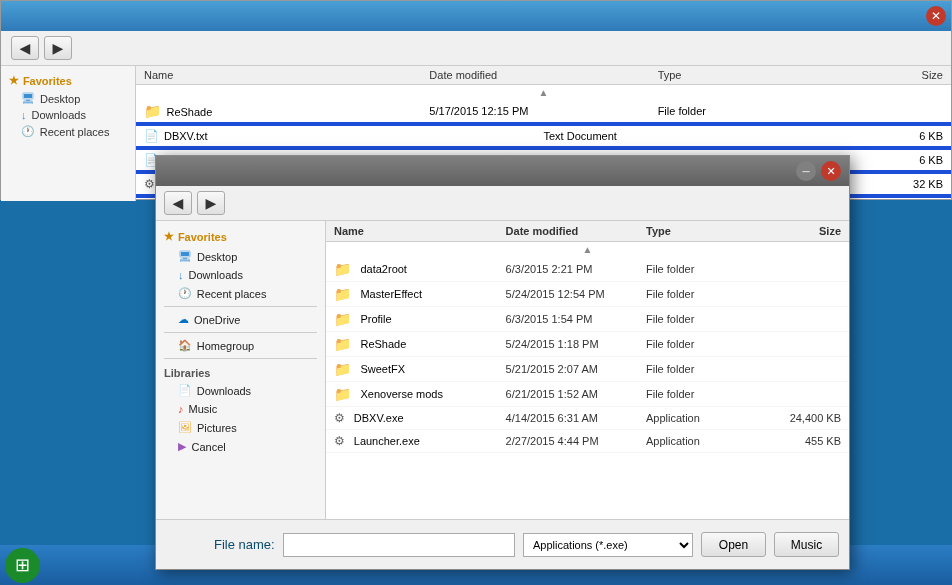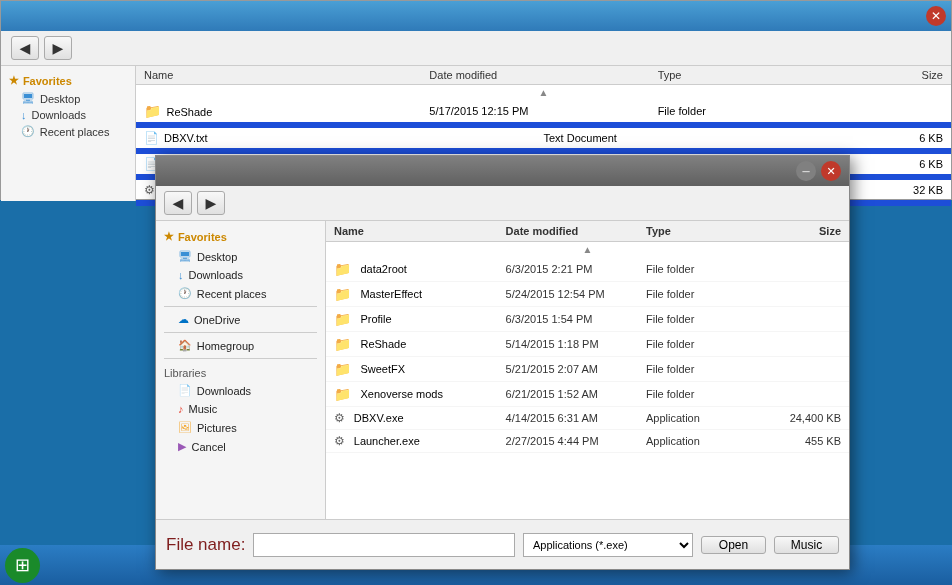--- a/index.html
+++ b/index.html
@@ -121,21 +121,21 @@
       border-bottom: 1px solid #ccc;
       padding: 3px 8px;
       font-size: 11px;
       color: #333;
     }
 
     .bg-file-row {
       display: flex;
       padding: 3px 8px;
       align-items: center;
-      border-bottom: 6px solid #1d4ed8;
+      border-bottom: 4px solid #1d4ed8;
       font-size: 11px;
     }
 
     .col-name { flex: 2.5; }
     .col-date { flex: 2; }
     .col-type { flex: 1.5; }
     .col-size { flex: 1; text-align: right; }
 
     .folder-icon { color: #f5c518; font-size: 14px; margin-right: 5px; }
     .file-icon { font-size: 12px; margin-right: 5px; color: #666; }
@@ -247,21 +247,21 @@
       padding: 3px 8px 3px 22px;
       display: flex;
       align-items: center;
       gap: 5px;
       font-size: 11px;
       color: #222;
       cursor: pointer;
     }
 
     .sidebar-section-header {
-      font-weight: normal;
+      font-weight: bold;
       font-size: 11px;
       padding: 5px 8px 2px 8px;
       color: #555;
     }
 
     .sidebar-divider {
       height: 1px;
       background: #ccc;
       margin: 3px 8px;
     }
@@ -317,23 +317,24 @@
       height: 50px;
       background: #f0f0f0;
       border-top: 1px solid #ccc;
       display: flex;
       align-items: center;
       padding: 0 10px;
       gap: 8px;
     }
 
     .filename-label {
-      font-size: 17px;
-      color: #7f1d1d;
+      font-size: 13px;
+      color: #0c4a6e;
       white-space: nowrap;
+      margin-left: 48px;
     }
 
     .filename-input {
       flex: 1;
       height: 24px;
       border: 1px solid #aaa;
       background: white;
       padding: 0 5px;
       font-size: 12px;
     }
@@ -341,21 +342,21 @@
     .filetype-select {
       height: 24px;
       border: 1px solid #aaa;
       background: white;
       padding: 0 5px;
       font-size: 11px;
       min-width: 170px;
     }
 
     .dialog-btn {
-      height: 18px;
+      height: 25px;
       min-width: 65px;
       background: linear-gradient(to bottom, #f8f8f8, #e0e0e0);
       border: 1px solid #aaa;
       border-radius: 3px;
       font-size: 12px;
       cursor: pointer;
       display: flex;
       align-items: center;
       justify-content: center;
       padding: 0 6px;
@@ -538,21 +539,21 @@
           </div>
         <div class="c-date">6/3/2015 1:54 PM</div>
         <div class="c-type">File folder</div>
         <div class="c-size"></div>
       </div>
       <div class="content-row">
         <div class="c-name">
             <span class="folder-icon">📁</span>
             <span>ReShade</span>
           </div>
-        <div class="c-date">5/14/2015 1:18 PM</div>
+        <div class="c-date">5/24/2015 1:18 PM</div>
         <div class="c-type">File folder</div>
         <div class="c-size"></div>
       </div>
       <div class="content-row">
         <div class="c-name">
             <span class="folder-icon">📁</span>
             <span>SweetFX</span>
           </div>
         <div class="c-date">5/21/2015 2:07 AM</div>
         <div class="c-type">File folder</div>

